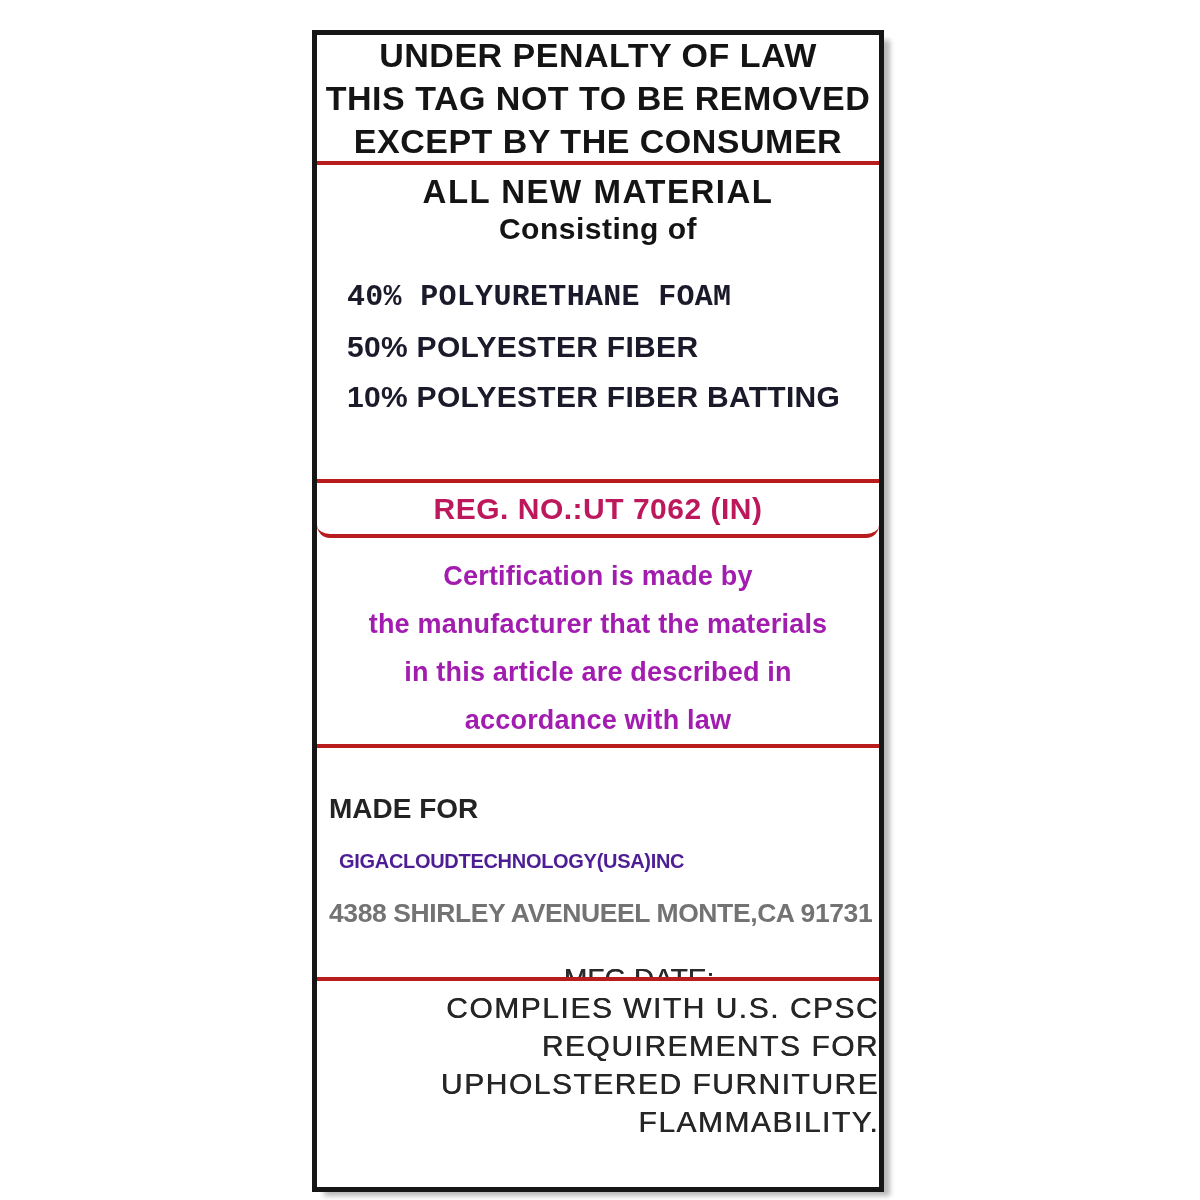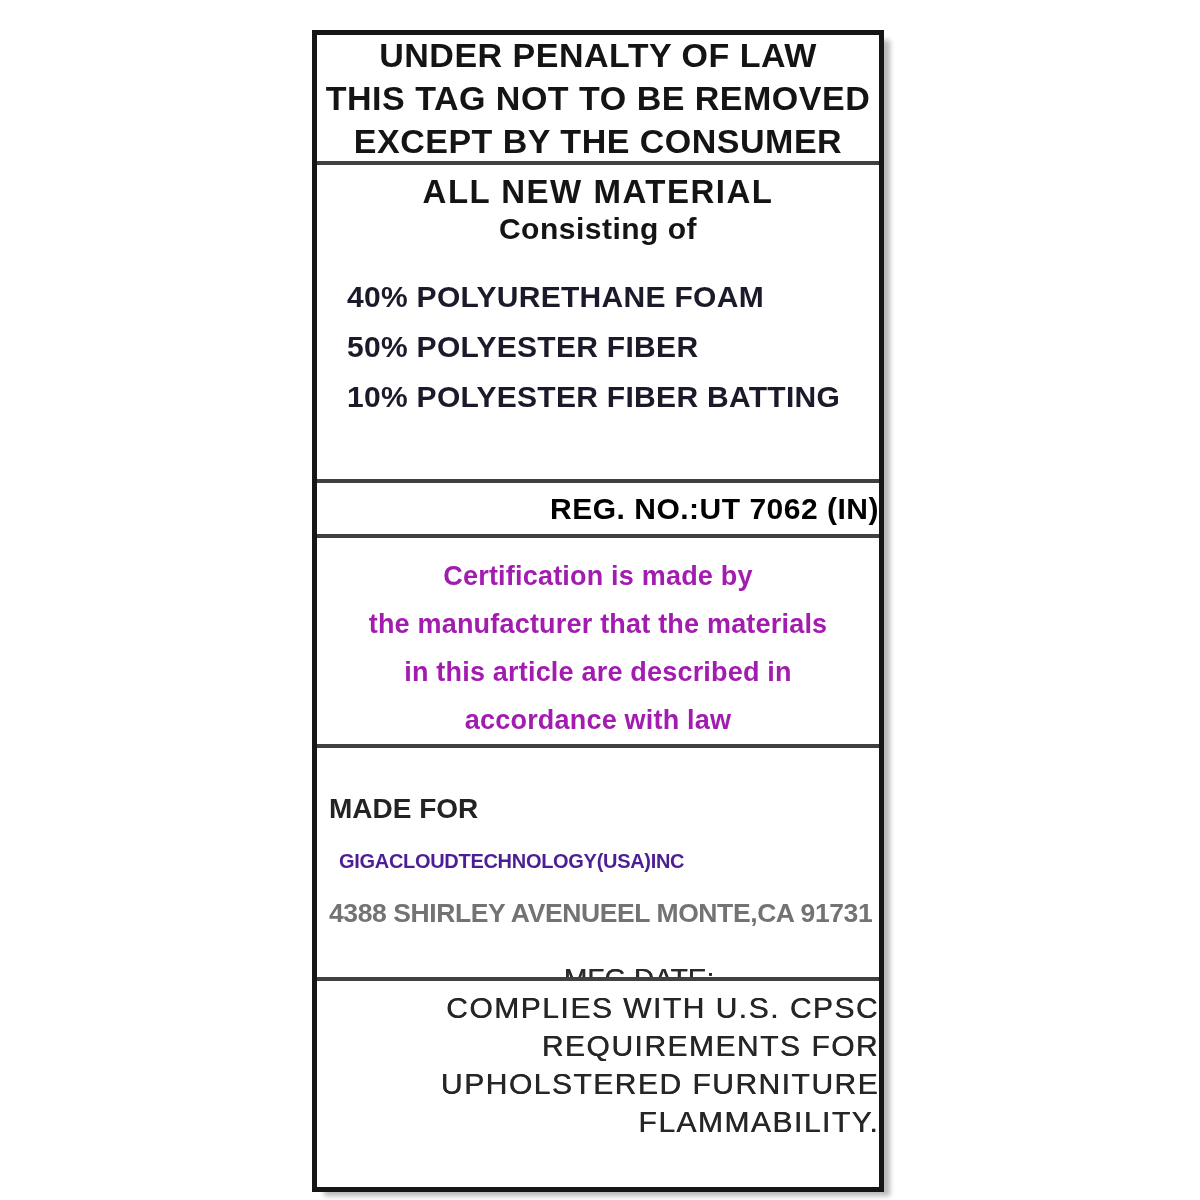--- a/index.html
+++ b/index.html
@@ -18,21 +18,21 @@
     top: 30px;
     width: 572px;
     height: 1162px;
     box-sizing: border-box;
     border: 5px solid #161616;
     background: #ffffff;
     box-shadow: 9px 7px 5px -3px rgba(0,0,0,0.28);
   }
   .sec {
     box-sizing: border-box;
-    border-bottom: 4px solid #404040;
+    border-bottom: 4px solid #b91c1c;
     overflow: hidden;
   }
   .sec:last-child { border-bottom: none; }
 
   
   .sec-header {
     height: 130px;
     display: flex;
     flex-direction: column;
     justify-content: center;
@@ -64,32 +64,33 @@
   }
   .m-item {
     font-weight: bold;
     font-size: 30px;
     line-height: 32px;
     padding-left: 30px;
     margin-top: 18px;
     letter-spacing: 0.3px;
     color: #1a1a2a;
   }
-  .m-item.first { margin-top: 34px; }
+  .m-item.first { margin-top: 34px; font-family: Liberation Mono, monospace; }
 
   
   .sec-reg {
     height: 55px;
     display: flex;
     align-items: center;
-    justify-content: flex-end;
+    justify-content: center;
     font-weight: bold;
     font-size: 30px;
     letter-spacing: 0.5px;
-    color: #000000;
+    color: #be185d;
+    border-radius: 13px;
   }
 
   
   .sec-cert { height: 210px; text-align: center; padding-top: 14px; }
   .c-line {
     font-weight: bold;
     font-size: 27px;
     line-height: 48px;
     letter-spacing: 0.2px;
     color: #a21caf;

